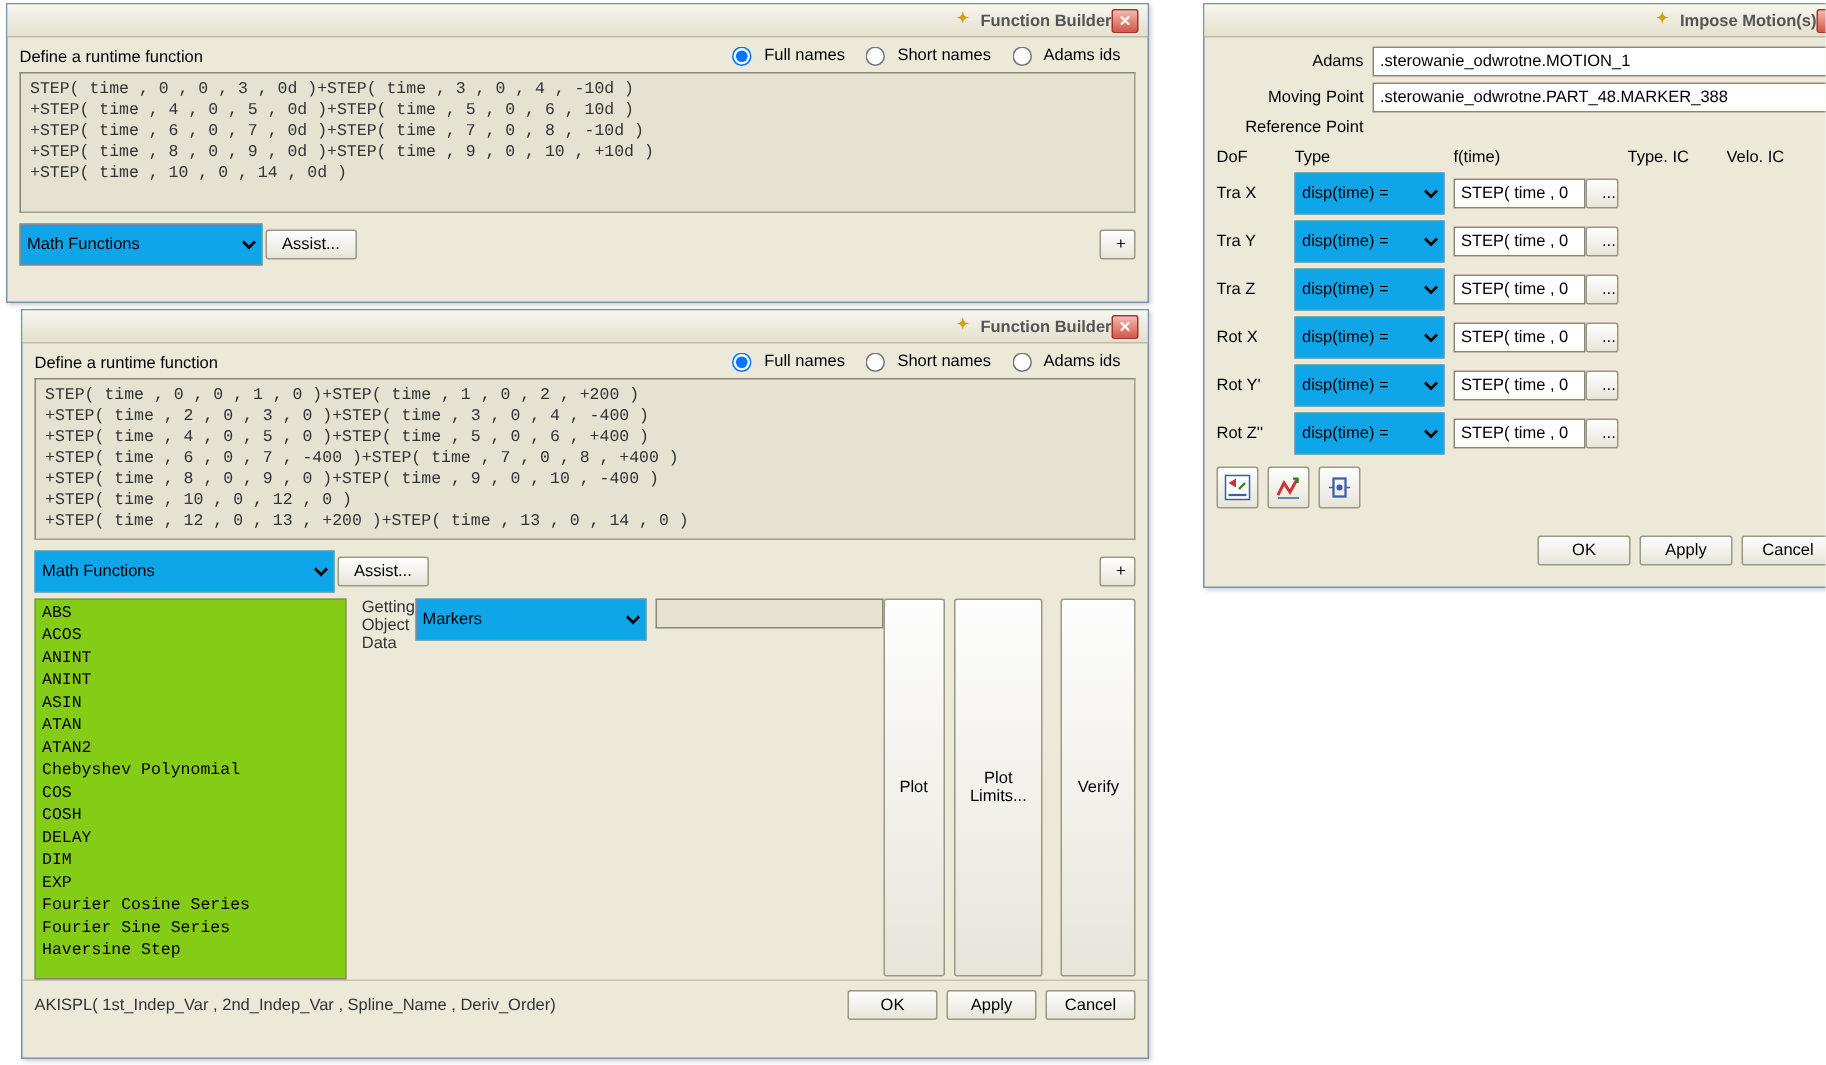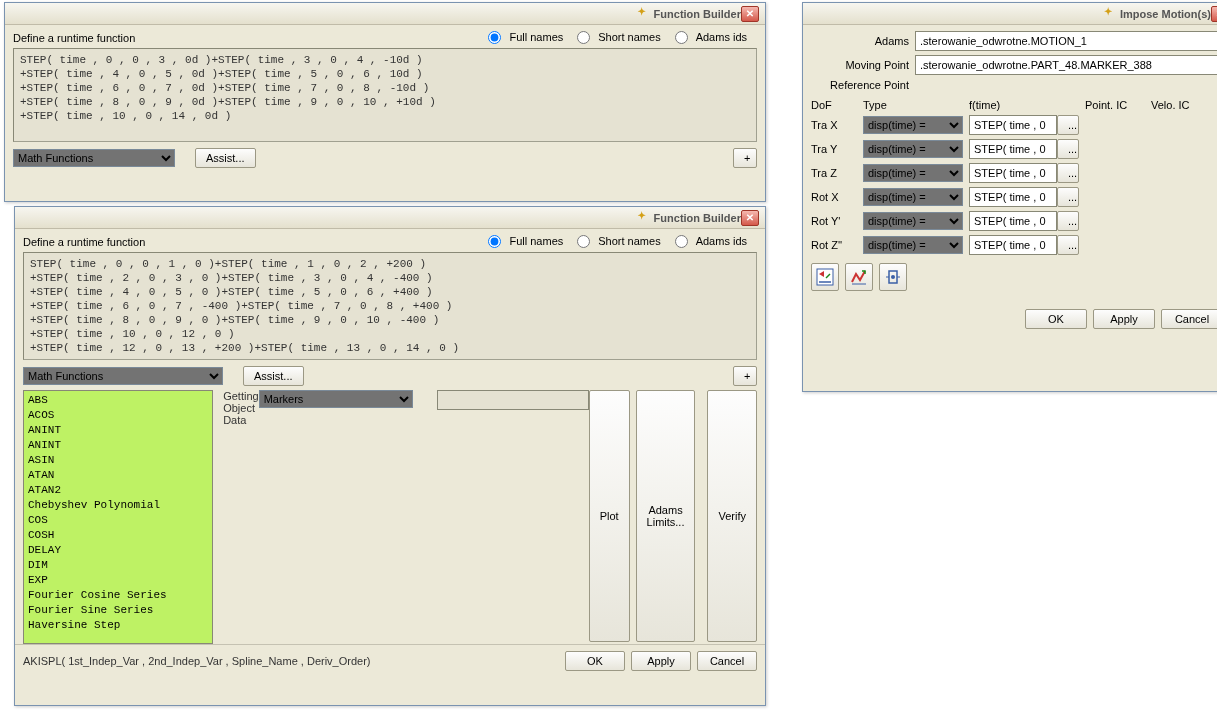--- a/index.html
+++ b/index.html
@@ -67,26 +67,26 @@
     font-size: 11px;
     background: #e5e2d2;
     border: 1px solid #a0a090;
     border-top-color: #888876;
     border-left-color: #888876;
     padding: 4px 6px;
     resize: none;
     color: #333;
     line-height: 14px;
   }
-  .toolbar-row { display: flex; align-items: center; margin-top: 4px; gap: 20px; }
+  .toolbar-row { display: flex; align-items: center; margin-top: 4px; gap: 2px; }
   select.combo {
     font-family: Tahoma, Arial, sans-serif;
     font-size: 11px;
-    height: 18px;
-    background: #737373;
+    height: 28px;
+    background: #0ea5e9;
     border: 1px solid #7a8a99;
   }
   button.btn {
     font-family: Tahoma, Arial, sans-serif;
     font-size: 11px;
     background: linear-gradient(to bottom,#fdfdfd,#e7e5da);
     border: 1px solid #9b9884;
     border-radius: 2px;
     padding: 2px 10px;
     min-height: 20px;
@@ -94,21 +94,21 @@
   }
   .plus-btn {
     width: 24px; height: 20px;
     font-size: 11px;
     padding: 0;
     margin-left: auto;
   }
   .listbox {
     font-family: "Courier New", monospace;
     font-size: 11px;
-    background: #bef264;
+    background: #84cc16;
     border: 1px solid #888876;
     overflow-y: scroll;
     padding: 2px 4px;
     line-height: 15px;
   }
   .listbox div { white-space: nowrap; cursor: default; }
   .section-label { margin-bottom: 4px; color: #333; }
   input.text {
     font-family: Tahoma, Arial, sans-serif;
     font-size: 11px;
@@ -241,29 +241,29 @@
           <div>DELAY</div>
           <div>DIM</div>
           <div>EXP</div>
           <div>Fourier Cosine Series</div>
           <div>Fourier Sine Series</div>
           <div>Haversine Step</div>
         </div>
       <div style="flex:1; display:flex; flex-direction:row; justify-content:flex-end; padding-bottom:2px;">
         <div style="height:146px;"></div>
         <div class="section-label">Getting Object Data</div>
-        <div style="display:flex; gap:24px; margin-bottom:24px;">
+        <div style="display:flex; gap:6px; margin-bottom:24px;">
           <select class="combo" style="width:154px">
             <option>Markers</option>
           </select>
           <input class="text" style="flex: 1 1 0%; background: rgb(229, 226, 210);">
         </div>
         <div style="display:flex; gap:6px;">
           <button class="btn">Plot</button>
-          <button class="btn">Adams Limits...</button>
+          <button class="btn">Plot Limits...</button>
           <div style="flex:1"></div>
           <button class="btn">Verify</button>
         </div>
       </div>
     </div>
   </div>
   <div class="bottom-bar">
     <span class="status">AKISPL( 1st_Indep_Var , 2nd_Indep_Var , Spline_Name , Deriv_Order)</span>
     <div class="btn-row">
       <button class="btn" style="min-width:60px">OK</button>
@@ -292,21 +292,21 @@
     </div>
     <div class="form-row">
       <span class="lbl" style="width:104px">Reference Point</span>
     </div>
 
     <div class="dof-table">
       <div class="dof-head">
         <span class="dof-col-dof">DoF</span>
         <span class="dof-col-type">Type</span>
         <span class="dof-col-ft">f(time)</span>
-        <span class="dof-col-disp">Point. IC</span>
+        <span class="dof-col-disp">Type. IC</span>
         <span class="dof-col-velo">Velo. IC</span>
       </div>
       <div id="dof-rows">
           <div class="dof-row">
             <span class="dof-col-dof">Tra X</span>
             <select class="combo dof-col-type"><option>disp(time) =</option></select>
             <span class="dof-col-ft">
               <input class="text" style="width: 88px;" value="STEP( time , 0">
               <button class="btn ellipsis-btn">...</button>
             </span>

